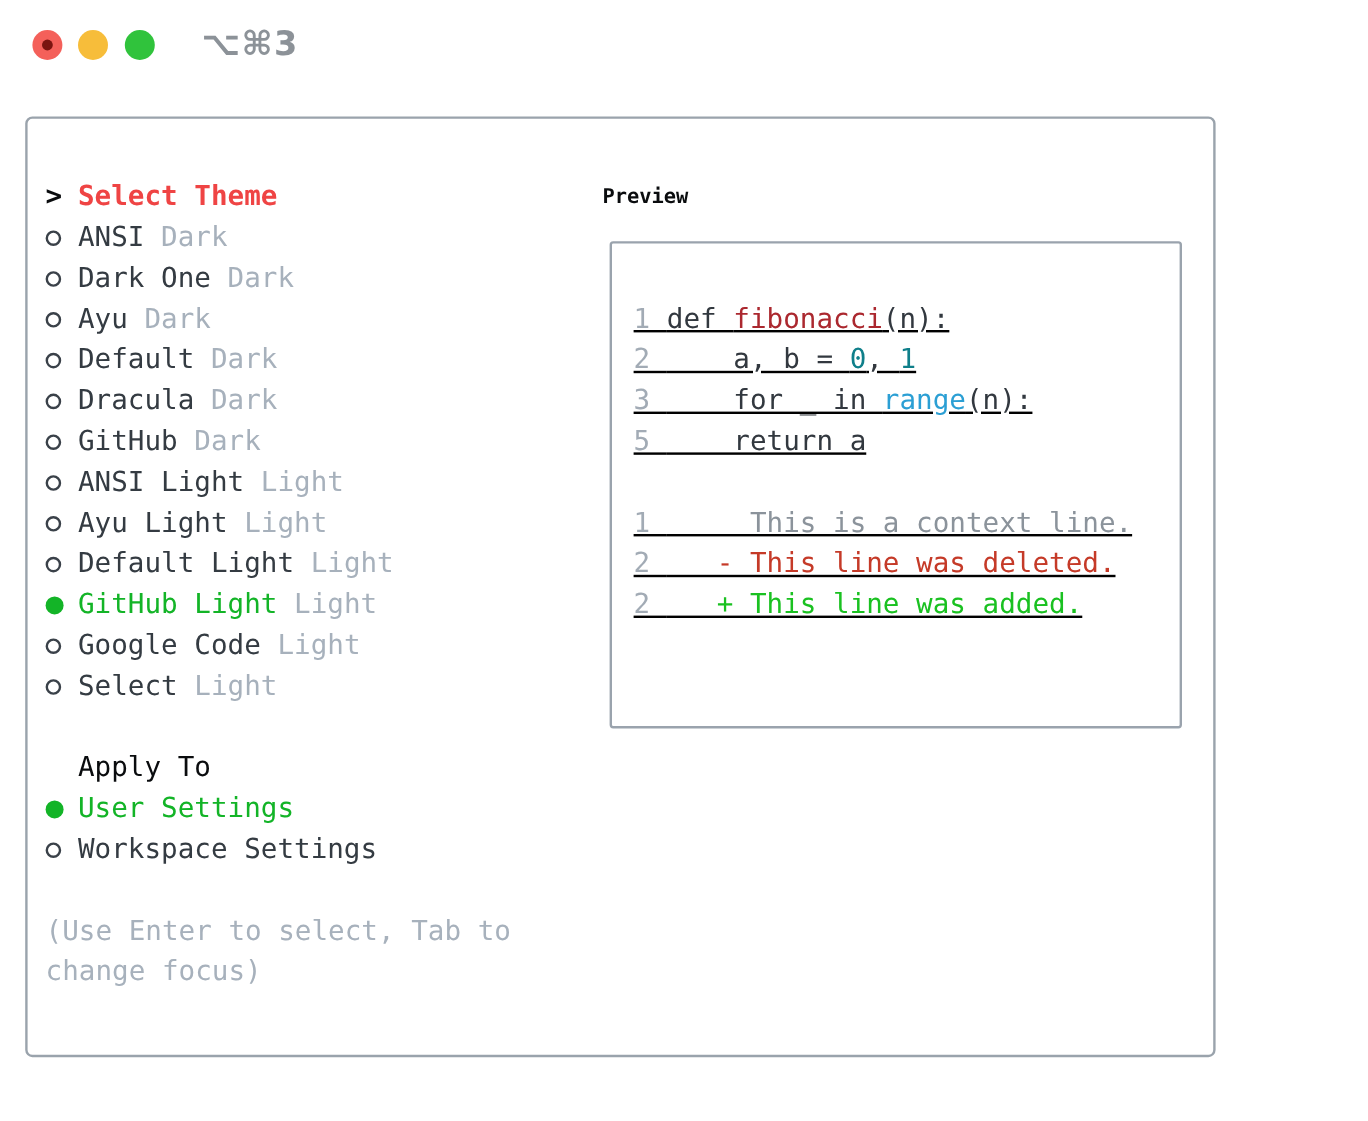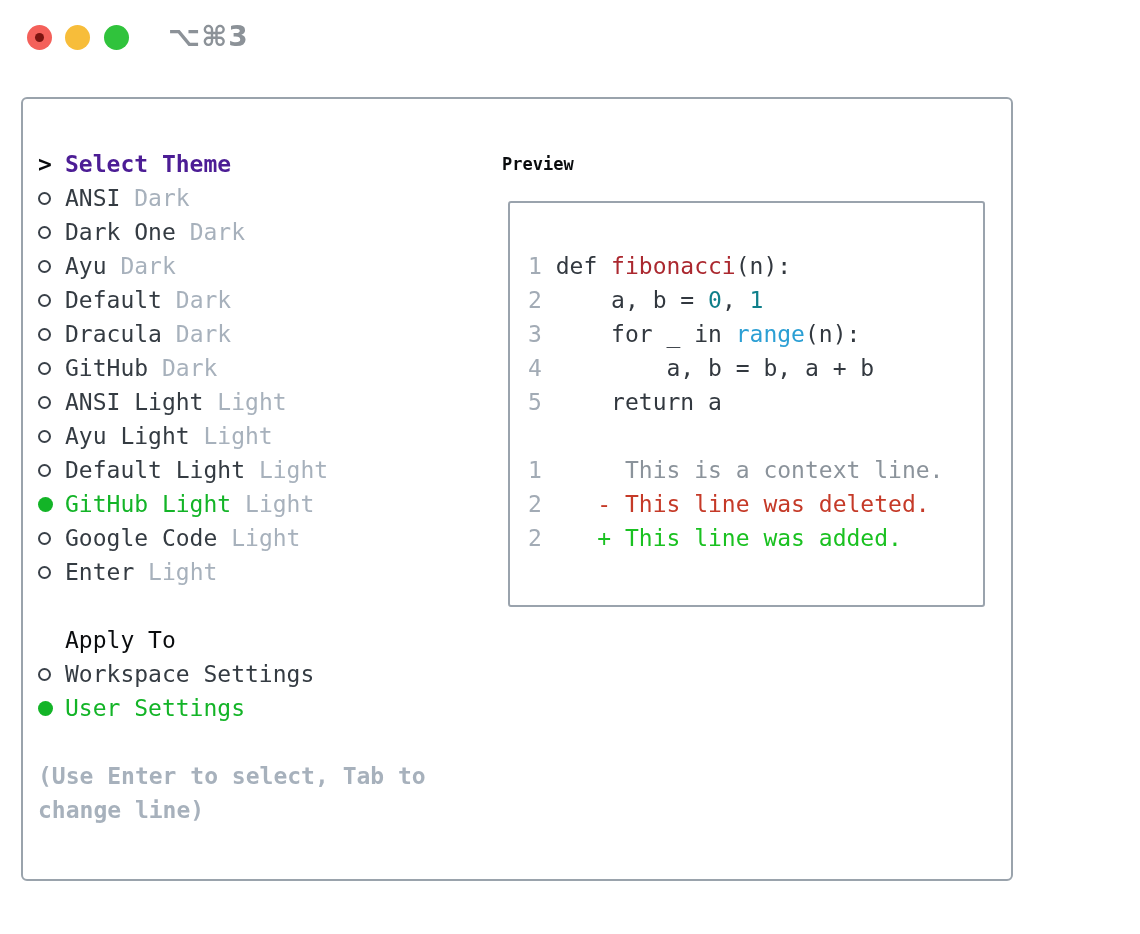--- a/index.html
+++ b/index.html
@@ -28,36 +28,36 @@
     position:absolute;left:21px;top:97px;width:992px;height:784px;
     box-sizing:border-box;border:2px solid #9aa3ac;border-radius:6px;background:#ffffff;
   }
   
   .left-col{position:absolute;left:15px;top:48px;font-size:23px;line-height:34px;color:#343b42;}
   .row{display:flex;align-items:center;height:34px;white-space:pre;}
   .prefix{width:27px;flex:0 0 27px;display:flex;align-items:center;}
   .arrow{font-weight:bold;color:#0a0c0e;}
   .radio{width:13px;height:13px;box-sizing:border-box;border:2px solid #3a4149;border-radius:50%;}
   .radio.sel{width:15px;height:15px;border:none;background:#13b427;}
-  .header-label{font-weight:bold;color:#4c1d95;text-align:center;}
+  .header-label{font-weight:bold;color:#ef4444;text-align:center;}
   .apply-header{color:#0a0c0e;}
   .t-name{color:#343b42;}
   .t-suffix{color:#a7b1bc;}
   .selected .t-name{color:#13b427;}
-  .hint-line{height:34px;line-height:34px;color:#a7b1bc;white-space:pre;font-weight:bold;}
+  .hint-line{height:34px;line-height:34px;color:#a7b1bc;white-space:pre;}
   .blank{height:34px;}
   
   .preview-title{
     position:absolute;left:479px;top:48px;height:34px;line-height:34px;
     font-size:17px;font-weight:bold;color:#0a0c0e;
   }
   .preview-box{
     position:absolute;left:485px;top:102px;width:477px;height:406px;
     box-sizing:border-box;border:2px solid #9aa3ad;border-radius:3px;background:#ffffff;
-    padding:46px 0 0 18px;font-size:23px;line-height:34px;overflow:hidden;
+    padding:46px 0 0 18px;font-size:23px;line-height:34px;overflow:hidden;text-decoration:underline;
   }
   .pline{height:34px;white-space:pre;}
   .c-num{color:#a2abb5;}
   .c-plain{color:#32383f;}
   .c-red{color:#ab282f;}
   .c-teal{color:#0f7f8a;}
   .c-blue{color:#2b9fd4;}
   .c-ctx{color:#8b939b;}
   .c-del{color:#c53a28;}
   .c-add{color:#1ac121;text-align:right;}
@@ -87,43 +87,42 @@
           <div class="row"><span class="prefix"><span class="radio"></span></span><span class="t-name">Dark One</span><span class="t-name"> </span><span class="t-suffix">Dark</span></div>
           <div class="row"><span class="prefix"><span class="radio"></span></span><span class="t-name">Ayu</span><span class="t-name"> </span><span class="t-suffix">Dark</span></div>
           <div class="row"><span class="prefix"><span class="radio"></span></span><span class="t-name">Default</span><span class="t-name"> </span><span class="t-suffix">Dark</span></div>
           <div class="row"><span class="prefix"><span class="radio"></span></span><span class="t-name">Dracula</span><span class="t-name"> </span><span class="t-suffix">Dark</span></div>
           <div class="row"><span class="prefix"><span class="radio"></span></span><span class="t-name">GitHub</span><span class="t-name"> </span><span class="t-suffix">Dark</span></div>
           <div class="row"><span class="prefix"><span class="radio"></span></span><span class="t-name">ANSI Light</span><span class="t-name"> </span><span class="t-suffix">Light</span></div>
           <div class="row"><span class="prefix"><span class="radio"></span></span><span class="t-name">Ayu Light</span><span class="t-name"> </span><span class="t-suffix">Light</span></div>
           <div class="row"><span class="prefix"><span class="radio"></span></span><span class="t-name">Default Light</span><span class="t-name"> </span><span class="t-suffix">Light</span></div>
           <div class="row selected"><span class="prefix"><span class="radio sel"></span></span><span class="t-name">GitHub Light</span><span class="t-name"> </span><span class="t-suffix">Light</span></div>
           <div class="row"><span class="prefix"><span class="radio"></span></span><span class="t-name">Google Code</span><span class="t-name"> </span><span class="t-suffix">Light</span></div>
-          <div class="row"><span class="prefix"><span class="radio"></span></span><span class="t-name">Enter</span><span class="t-name"> </span><span class="t-suffix">Light</span></div>
+          <div class="row"><span class="prefix"><span class="radio"></span></span><span class="t-name">Select</span><span class="t-name"> </span><span class="t-suffix">Light</span></div>
         </div>
       <div class="blank"></div>
       <div class="row">
         <span class="prefix"></span><span class="apply-header">Apply To</span>
       </div>
       <div id="applyOpts">
+          <div class="row selected"><span class="prefix"><span class="radio sel"></span></span><span class="t-name">User Settings</span></div>
           <div class="row"><span class="prefix"><span class="radio"></span></span><span class="t-name">Workspace Settings</span></div>
-          <div class="row selected"><span class="prefix"><span class="radio sel"></span></span><span class="t-name">User Settings</span></div>
         </div>
       <div class="blank"></div>
       <div id="hints">
           <div class="hint-line">(Use Enter to select, Tab to</div>
-          <div class="hint-line">change line)</div>
+          <div class="hint-line">change focus)</div>
         </div>
     </div>
 
     <div class="preview-title">Preview</div>
     <div class="preview-box" id="previewBox">
         <div class="pline"><span class="c-num">1 </span><span class="c-plain">def </span><span class="c-red">fibonacci</span><span class="c-plain">(n):</span></div>
         <div class="pline"><span class="c-num">2 </span><span class="c-plain">    a, b = </span><span class="c-teal">0</span><span class="c-plain">, </span><span class="c-teal">1</span></div>
         <div class="pline"><span class="c-num">3 </span><span class="c-plain">    for _ in </span><span class="c-blue">range</span><span class="c-plain">(n):</span></div>
-        <div class="pline"><span class="c-num">4 </span><span class="c-plain">        a, b = b, a + b</span></div>
         <div class="pline"><span class="c-num">5 </span><span class="c-plain">    return a</span></div>
         <div class="pline"></div>
         <div class="pline"><span class="c-num">1 </span><span class="c-ctx">     This is a context line.</span></div>
         <div class="pline"><span class="c-num">2 </span><span class="c-del">   - This line was deleted.</span></div>
         <div class="pline"><span class="c-num">2 </span><span class="c-add">   + This line was added.</span></div>
       </div>
 
   </div>
 </div>
 

